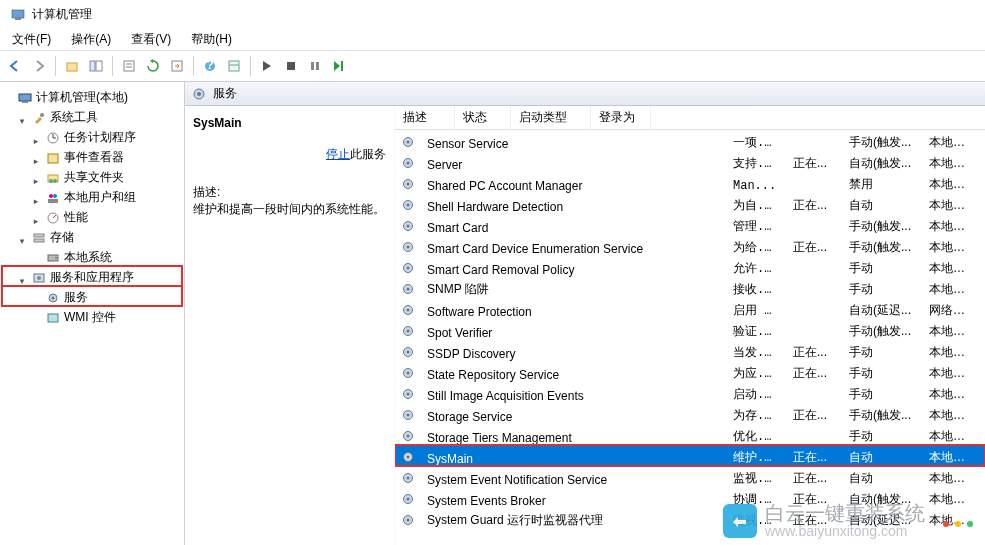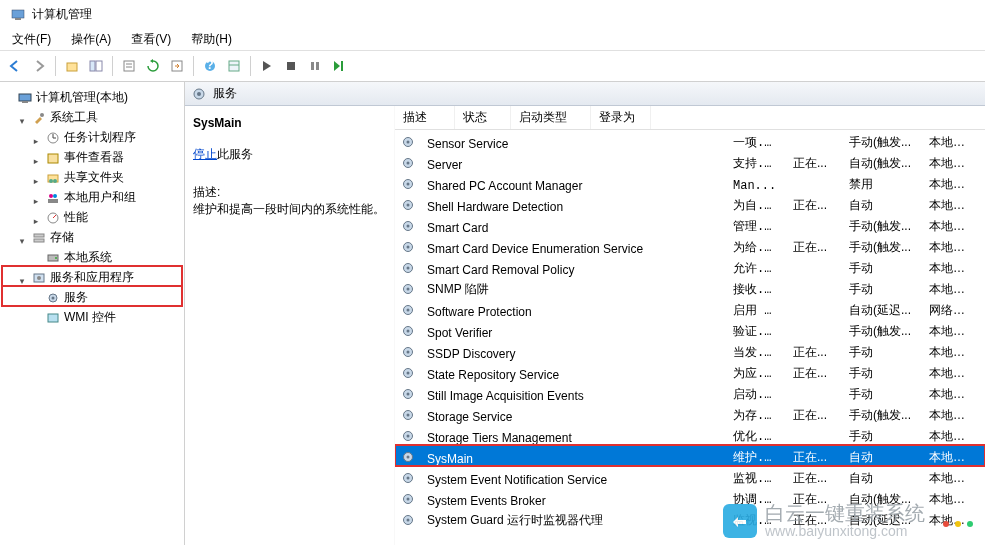--- a/index.html
+++ b/index.html
@@ -26,21 +26,21 @@
 .tree .lvl2 { padding-left: 28px; }
 .redbox { outline: 2px solid #e03030; outline-offset: -1px; }
 
 .right-pane { flex: 1; display: flex; flex-direction: column; }
 .pane-header { height: 24px; background: linear-gradient(#f5f7fa,#e4e9f0); border-bottom: 1px solid #c0c8d4; display: flex; align-items: center; padding: 0 6px; gap: 6px; }
 .pane-header .gear { width: 16px; height: 16px; }
 .pane-body { flex: 1; display: flex; }
 
 .detail-pane { width: 210px; padding: 10px 8px; border-right: 1px solid #f8f8f8; }
 .detail-title { font-weight: bold; margin-bottom: 14px; }
-.detail-links { margin-bottom: 18px; line-height: 1.8; }
+.detail-links { margin-bottom: 18px; line-height: 1.8; text-align: right; }
 .detail-links a { color: #0046cc; text-decoration: underline; cursor: pointer; }
 .detail-desc-hdr { margin-top: 6px; }
 .detail-desc { }
 
 .list-pane { flex: 1; display: flex; flex-direction: column; }
 .cols { display: flex; height: 24px; border-bottom: 1px solid #e0e0e0; }
 .col { padding: 4px 8px; border-right: 1px solid #f0f0f0; cursor: default; display: flex; align-items: center; position: relative; }
 .col.sorted::after { content: "▴"; font-size: 8px; margin-left: 4px; color: #666; }
 .c-name { width: 330px; }
 .c-desc { width: 60px; font-family: Liberation Mono, monospace; }

